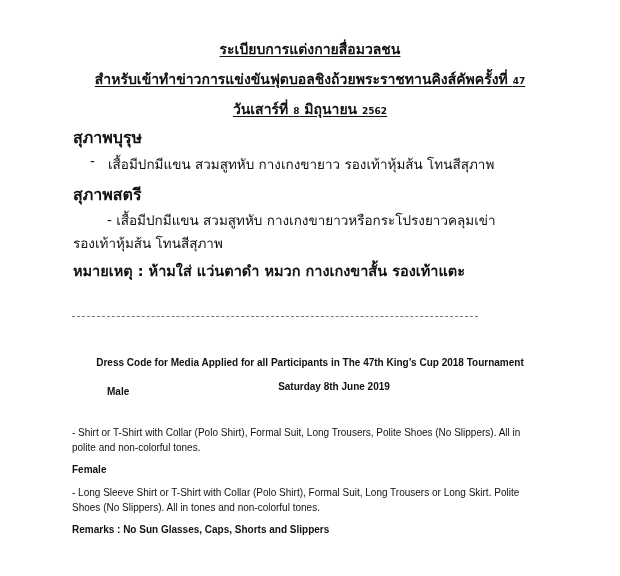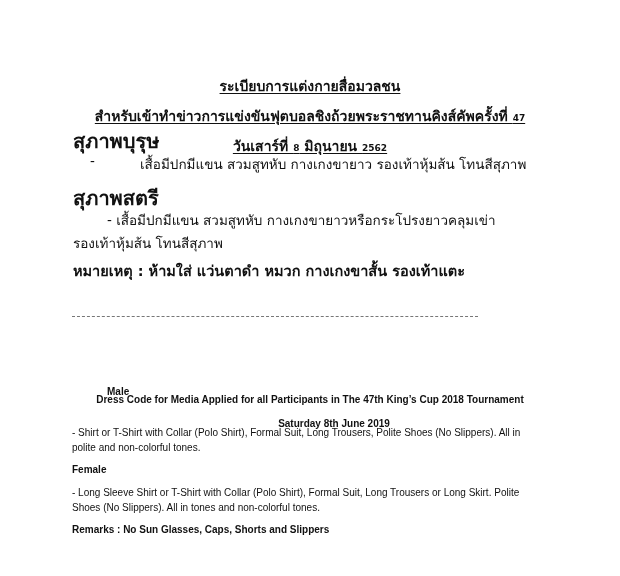--- a/index.html
+++ b/index.html
@@ -2,24 +2,24 @@
 <html><head>
   <meta charset="utf-8">
   <style>
     html, body { margin: 0; padding: 0; background: #ffffff; }
     body {
       width: 620px; height: 576px; position: relative; overflow: hidden;
       color: #111111;
       font-family: "DejaVu Sans", "Liberation Sans", sans-serif;
     }
     .abs { position: absolute; white-space: nowrap; }
-    .center { left: 0; width: 620px; text-align: center; margin-top: 37px; }
+    .center { left: 0; width: 620px; text-align: center; }
     .th-title { font-weight: bold; font-size: 14px; text-decoration: underline; text-underline-offset: 2px; }
     .th-title .small { font-size: 9px; }
-    .th-head { font-weight: bold; font-size: 20px; }
+    .th-head { font-weight: bold; font-size: 16px; }
     .th-body { font-size: 13.5px; }
     .th-remark { font-weight: bold; font-size: 14.5px; }
     .dash { position: absolute; left: 72px; top: 316px; width: 406px; height: 0;
             border-top: 1.5px dashed #777; }
     .en { font-family: "Liberation Sans", sans-serif; font-size: 10px; }
     .en-bold { font-weight: bold; }
   </style>
 </head>
 <body>
 
@@ -28,21 +28,21 @@
 </div>
 <div class="abs center th-title" style="top:68px;">
   <span>สำหรับเข้าทำข่าวการแข่งขันฟุตบอลชิงถ้วยพระราชทานคิงส์คัพครั้งที่ </span><span class="small">47</span>
 </div>
 <div class="abs center th-title" style="top:98px;">
   <span>วันเสาร์ที่ </span><span class="small">8</span><span> มิถุนายน </span><span class="small">2562</span>
 </div>
 
 <div class="abs th-head" style="left:73px; top:125px;">สุภาพบุรุษ</div>
 <div class="abs th-body" style="left:90px; top:153px;">-</div>
-<div class="abs th-body" style="left:108px; top:153px;margin-left:32px;">เสื้อมีปกมีแขน สวมสูทหับ กางเกงขายาว รองเท้าหุ้มส้น โทนสีสุภาพ</div>
+<div class="abs th-body" style="left:108px; top:153px;">เสื้อมีปกมีแขน สวมสูทหับ กางเกงขายาว รองเท้าหุ้มส้น โทนสีสุภาพ</div>
 
 <div class="abs th-head" style="left:73px; top:182px;font-family:Liberation Serif, serif;">สุภาพสตรี</div>
 <div class="abs th-body" style="left:107px; top:209px;">- เสื้อมีปกมีแขน สวมสูทหับ กางเกงขายาวหรือกระโปรงยาวคลุมเข่า</div>
 <div class="abs th-body" style="left:73px; top:232px;">รองเท้าหุ้มส้น โทนสีสุภาพ</div>
 
 <div class="abs th-remark" style="left:73px; top:259px;text-align:right;">หมายเหตุ : ห้ามใส่ แว่นตาดำ หมวก กางเกงขาสั้น รองเท้าแตะ</div>
 
 <div class="dash"></div>
 
 <div class="abs center en en-bold" style="top:357px; left:0;">Dress Code for Media Applied for all Participants in The 47th King’s Cup 2018 Tournament</div>

